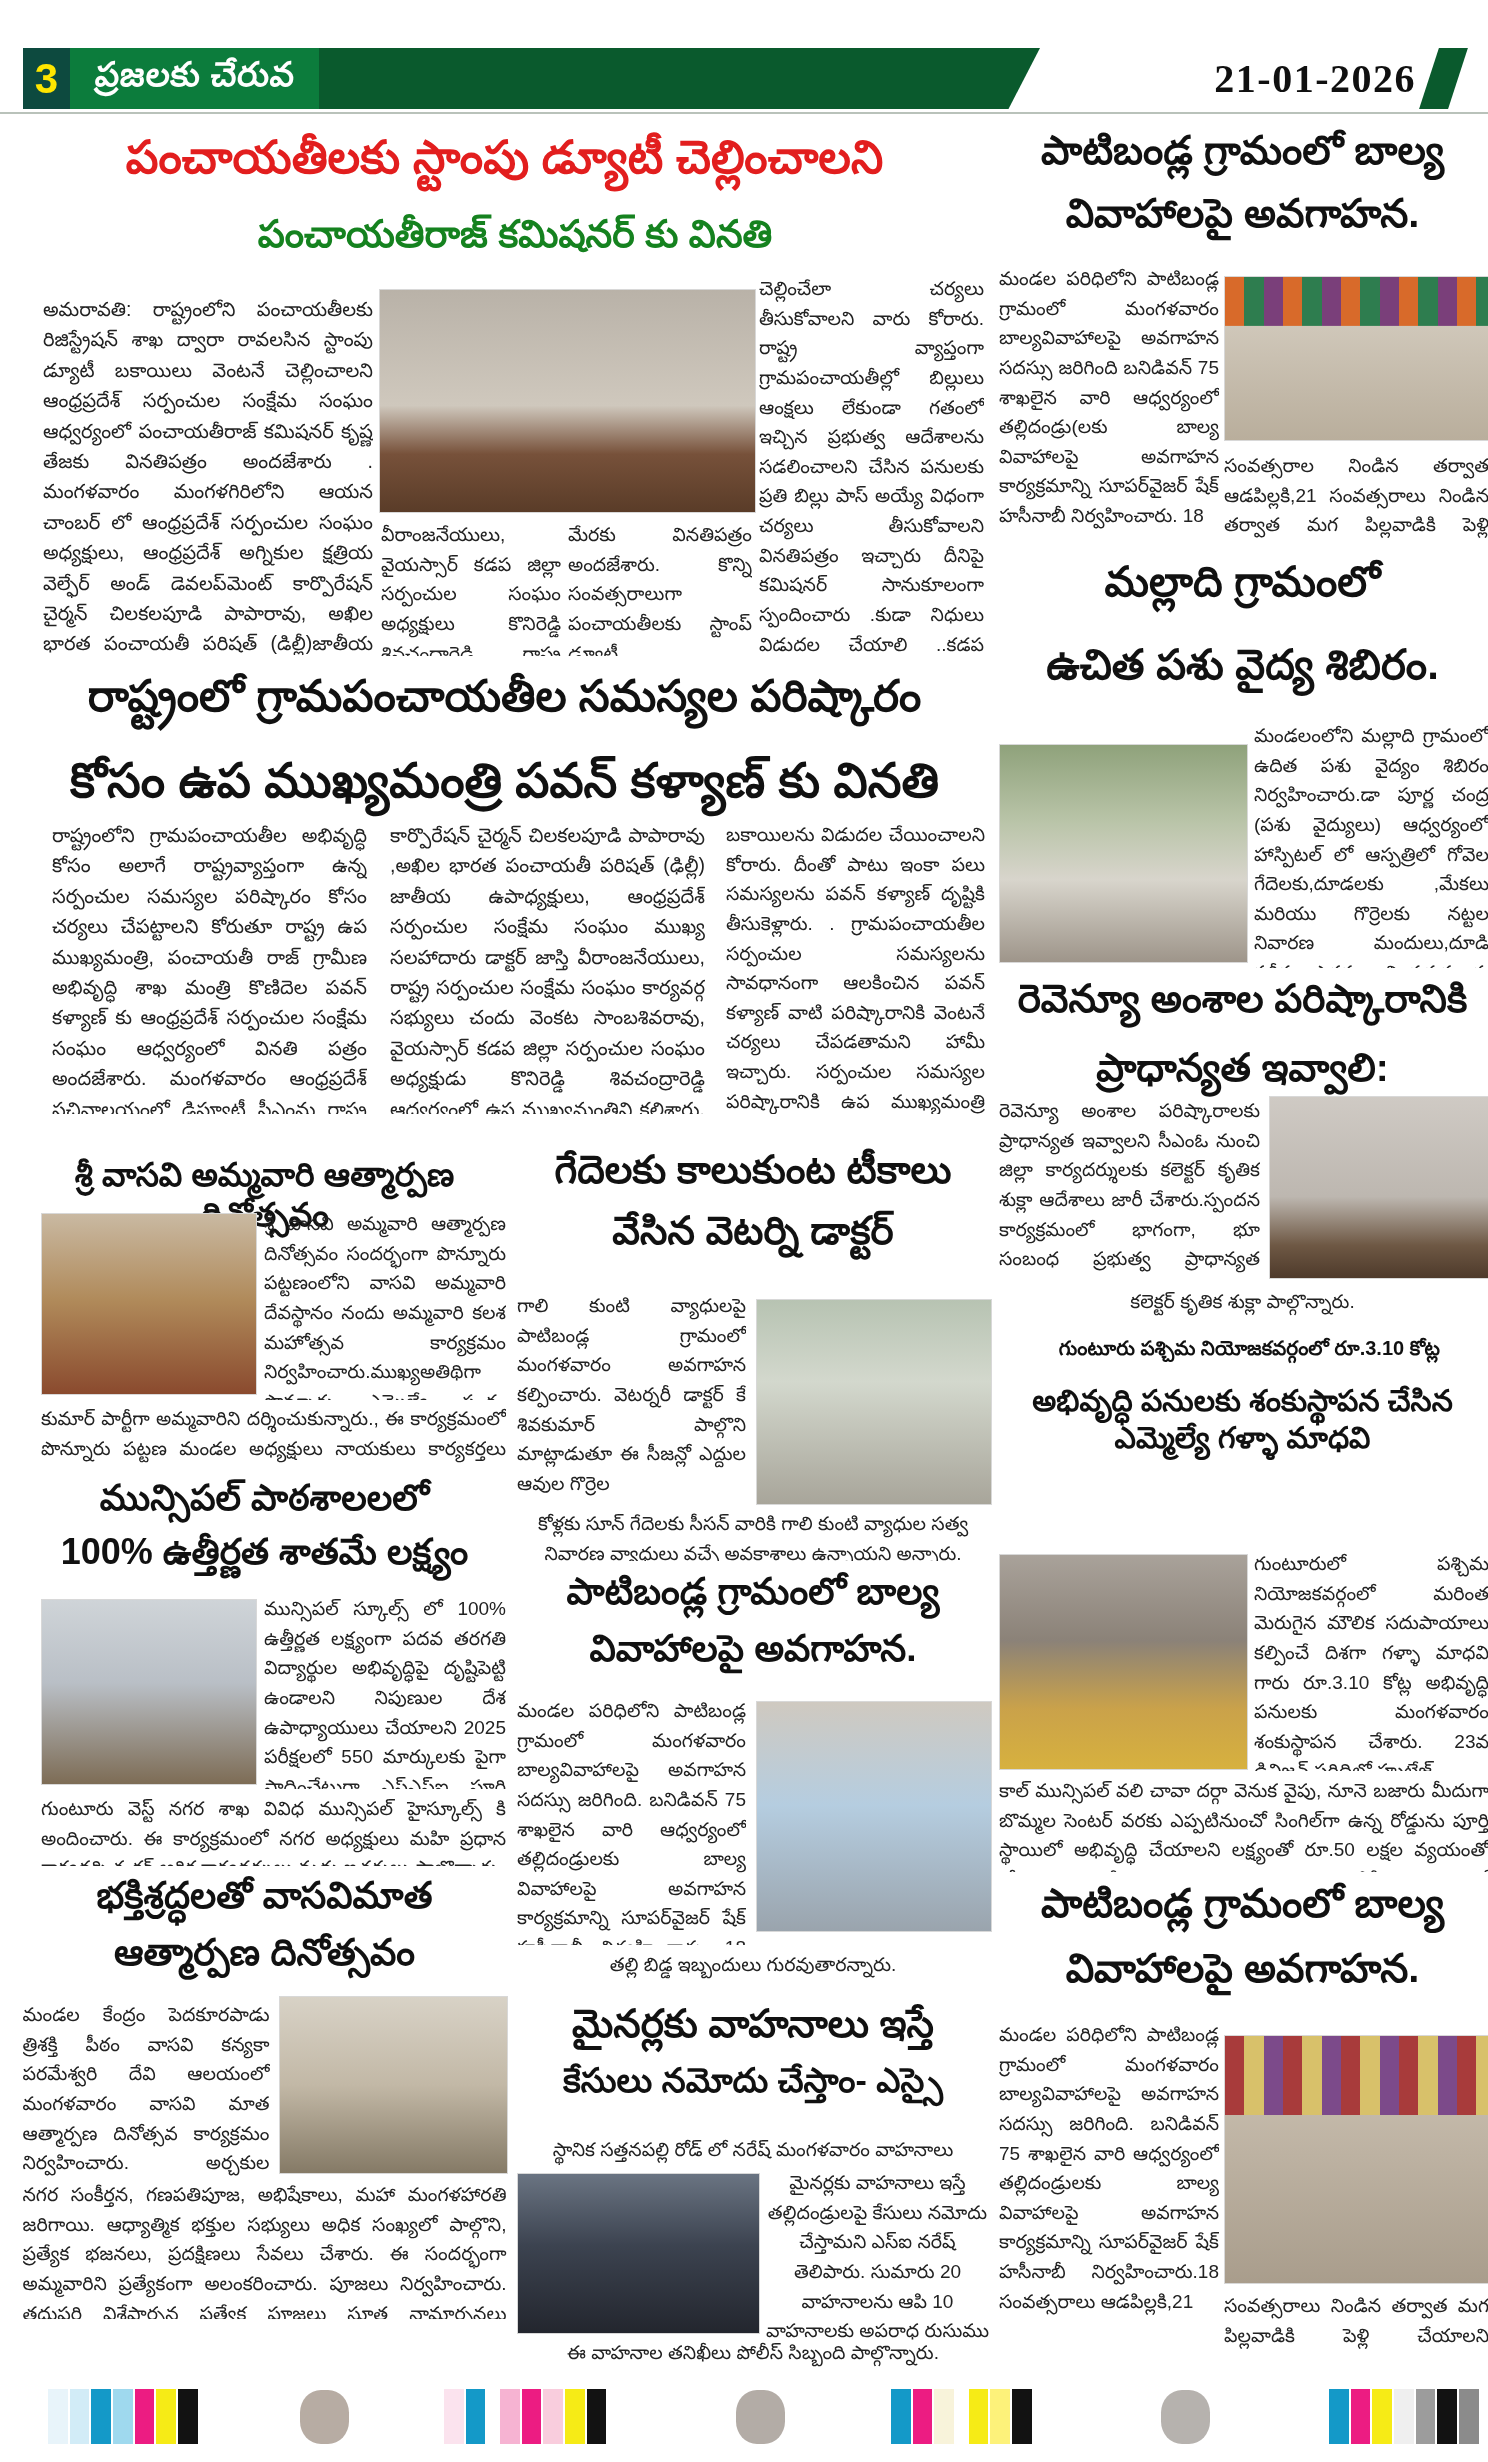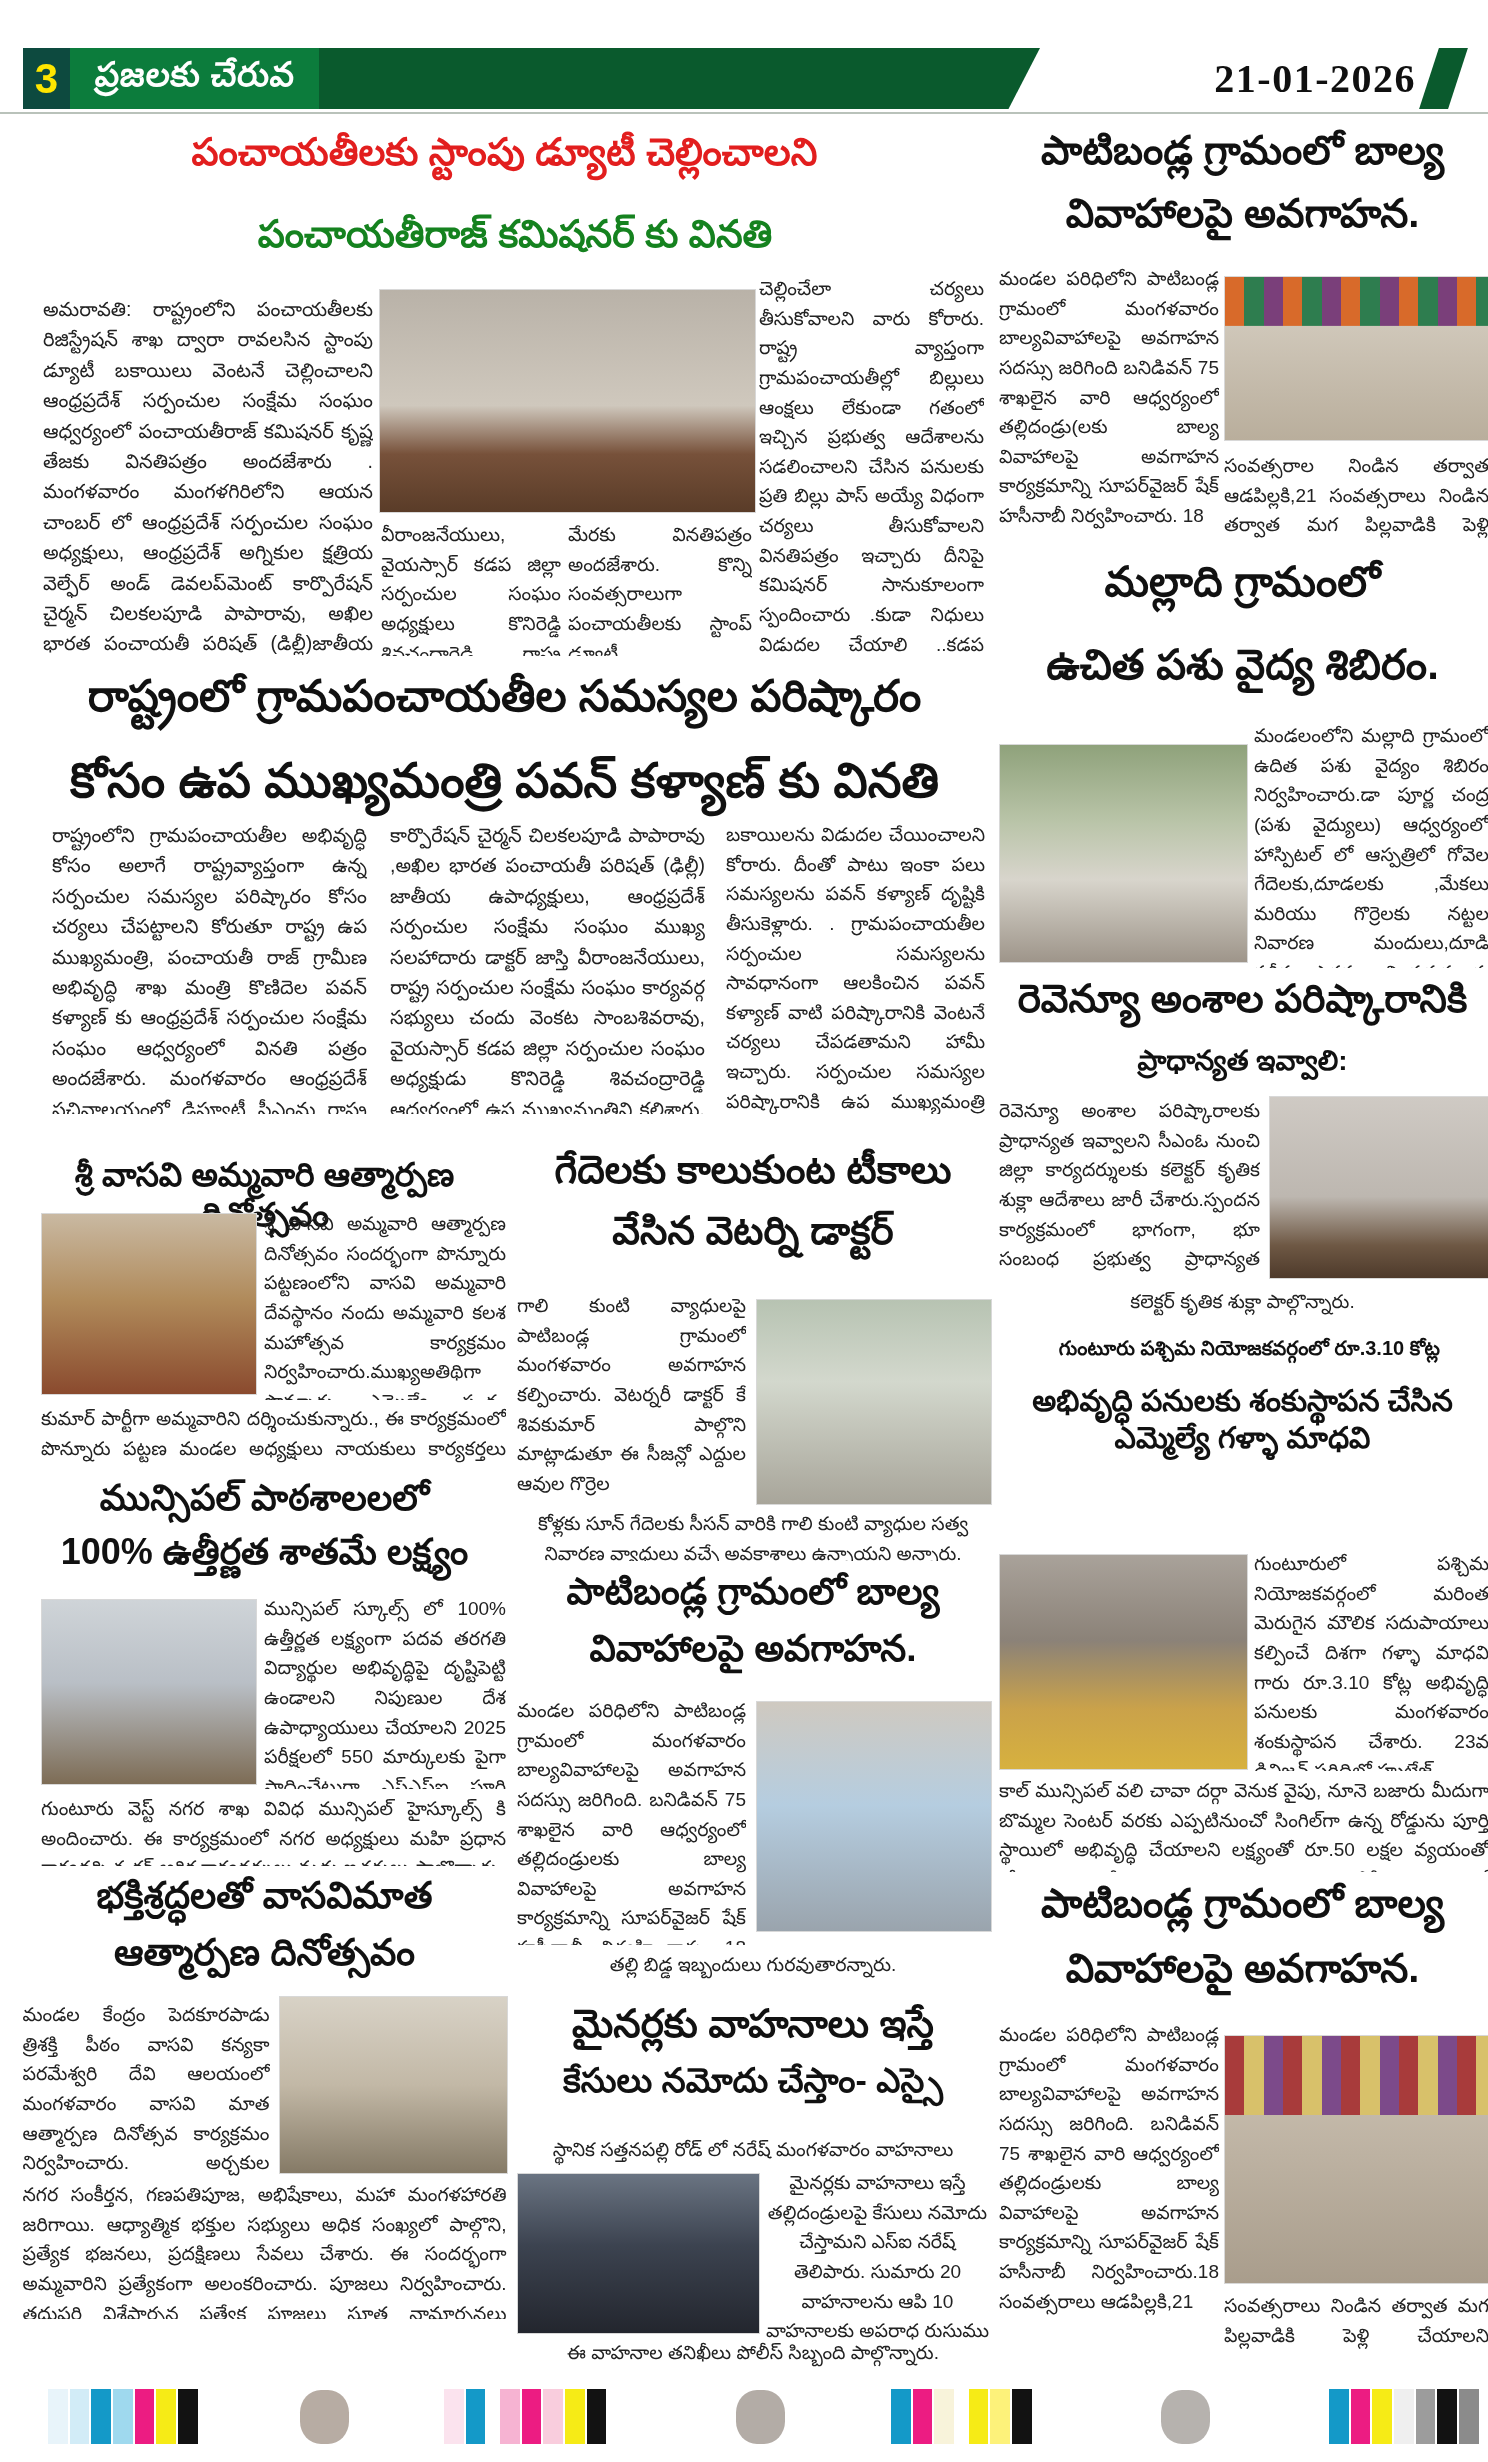--- a/index.html
+++ b/index.html
@@ -63,21 +63,21 @@
   <div class="abs masthead" style="left:70px;top:48px;width:249px;height:61px;">
     <span>ప్రజలకు చేరువ</span>
   </div>
   <div class="abs hdrbar" style="left:319px;top:48px;width:721px;height:61px;"></div>
   <div class="abs dateband" style="left:1041px;top:48px;width:375px;height:61px;">
     <span>21-01-2026</span>
   </div>
   <div class="abs hdr-sliver" style="left:1429px;top:48px;width:28.5px;height:61px;"></div>
   <div class="abs hdr-rule" style="left:0px;top:112px;width:1488px;height:1.5px;"></div>
 
-  <div class="abs hl h-red" style="left:22.5px;top:129px;width:964px;font-size:38px;">పంచాయతీలకు స్టాంపు డ్యూటీ చెల్లించాలని</div>
+  <div class="abs hl h-red" style="left:22.5px;top:129px;width:964px;font-size:46px;">పంచాయతీలకు స్టాంపు డ్యూటీ చెల్లించాలని</div>
   <div class="abs hl h-green" style="left:33px;top:211px;width:964px;font-size:38px;">పంచాయతీరాజ్ కమిషనర్ కు వినతి</div>
 
   <div class="abs bt" style="left:43px;top:294px;width:330px;height:361px;overflow:hidden;">అమరావతి: రాష్ట్రంలోని పంచాయతీలకు రిజిస్ట్రేషన్ శాఖ ద్వారా రావలసిన స్టాంపు డ్యూటీ బకాయిలు వెంటనే చెల్లించాలని ఆంధ్రప్రదేశ్ సర్పంచుల సంక్షేమ సంఘం ఆధ్వర్యంలో పంచాయతీరాజ్ కమిషనర్ కృష్ణ తేజకు వినతిపత్రం అందజేశారు . మంగళవారం మంగళగిరిలోని ఆయన చాంబర్ లో ఆంధ్రప్రదేశ్ సర్పంచుల సంఘం అధ్యక్షులు, ఆంధ్రప్రదేశ్ అగ్నికుల క్షత్రియ వెల్ఫేర్ అండ్ డెవలప్‌మెంట్ కార్పొరేషన్ చైర్మన్ చిలకలపూడి పాపారావు, అఖిల భారత పంచాయతీ పరిషత్ (డిల్లీ)జాతీయ ఉపాధ్యక్షులు డాక్టర్ జాస్తి</div>
   <div class="abs ph ph-office" style="left:379px;top:289px;width:375px;height:222px;"></div>
   <div class="abs bt bt-sm" style="left:381px;top:520px;width:180px;height:136px;overflow:hidden;">వీరాంజనేయులు, వైయస్సార్ కడప జిల్లా సర్పంచుల సంఘం అధ్యక్షులు కొనిరెడ్డి శివచంద్రారెడ్డి, రాష్ట్ర సర్పంచుల సంక్షేమ సంఘం కార్యవర్గ సభ్యులు చందు వెంకట సాంబశివరావు తదితరులు కమిషనర్ ను కలిసి ఈ</div>
   <div class="abs bt bt-sm" style="left:568px;top:520px;width:184px;height:136px;overflow:hidden;">మేరకు వినతిపత్రం అందజేశారు. కొన్ని సంవత్సరాలుగా పంచాయతీలకు స్టాంప్ డ్యూటీ చెల్లించకపోవడంతో అభివృద్ధి పూర్తిగా కుంటుబడిందన్నారు. పంచాయతీలు అభివృద్ధి పథంలో నడిచేందుకు స్టాంపు డ్యూటీని వెంటనే</div>
   <div class="abs bt bt-sm" style="left:759px;top:274px;width:225px;height:382px;overflow:hidden;">చెల్లించేలా చర్యలు తీసుకోవాలని వారు కోరారు. రాష్ట్ర వ్యాప్తంగా గ్రామపంచాయతీల్లో బిల్లులు ఆంక్షలు లేకుండా గతంలో ఇచ్చిన ప్రభుత్వ ఆదేశాలను సడలించాలని చేసిన పనులకు ప్రతి బిల్లు పాస్ అయ్యే విధంగా చర్యలు తీసుకోవాలని వినతిపత్రం ఇచ్చారు దీనిపై కమిషనర్ సానుకూలంగా స్పందించారు .కుడా నిధులు విడుదల చేయాలి ..కడప అర్బన్ డెవలప్‌మెంట్ అథారిటీ నుంచి పంచాయతీలకు రావాల్సిన బకాయి నిధులను వెంటనే విడుదల చేయించాలని కూడా వారు కమిషనర్ కు విజ్ఞప్తి చేశారు. దీని ద్వారా పంచాయతీల అభివృద్ధి సాధ్యమవుతుందని తెలిపారు.</div>
 
   <div class="abs hl h-blk" style="left:22.5px;top:669px;width:964px;font-size:44px;">రాష్ట్రంలో గ్రామపంచాయతీల సమస్యల పరిష్కారం</div>
   <div class="abs hl h-blk" style="left:22.5px;top:752px;width:964px;font-size:48px;">కోసం ఉప ముఖ్యమంత్రి  పవన్ కళ్యాణ్ కు వినతి</div>
@@ -126,21 +126,21 @@
   <div class="abs bt bt-sm" style="left:999px;top:264px;width:220px;height:282px;overflow:hidden;">మండల పరిధిలోని పాటిబండ్ల గ్రామంలో మంగళవారం బాల్యవివాహాలపై అవగాహన సదస్సు జరిగింది బనిడివన్ 75 శాఖలైన వారి ఆధ్వర్యంలో తల్లిదండ్రు(లకు బాల్య వివాహాలపై అవగాహన కార్యక్రమాన్ని సూపర్‌వైజర్ షేక్ హసీనాబీ నిర్వహించారు. 18</div>
   <div class="abs ph ph-canopy1" style="left:1224px;top:276px;width:265px;height:163px;"></div>
   <div class="abs bt bt-sm" style="left:1224px;top:451px;width:265px;height:91px;overflow:hidden;">సంవత్సరాల నిండిన తర్వాత ఆడపిల్లకి,21 సంవత్సరాలు నిండిన తర్వాత మగ పిల్లవాడికి పెళ్లి చేయాలని తెలిపారు.చిన్న వయసులో బాలికలకు వివాహం చేయడం ద్వారా గర్భసంచి ఎదురయి లేక తల్లి బిడ్డ ఇబ్బందులు గురవుతారన్నారు.</div>
 
   <div class="abs hl h-blk" style="left:997px;top:556px;width:491px;font-size:42px;">మల్లాది గ్రామంలో</div>
   <div class="abs hl h-blk" style="left:997px;top:639px;width:491px;font-size:42px;">ఉచిత పశు వైద్య శిబిరం.</div>
   <div class="abs ph ph-cattle" style="left:999px;top:744px;width:247px;height:217px;"></div>
   <div class="abs bt bt-sm" style="left:1254px;top:721px;width:235px;height:247px;overflow:hidden;">మండలంలోని మల్లాది గ్రామంలో ఉదిత పశు వైద్యం శిబిరం నిర్వహించారు.డా పూర్ణ చంద్ర (పశు వైద్యులు) ఆధ్వర్యంలో హాస్పిటల్ లో ఆస్పత్రిలో గోవెల గేదెలకు,దూడలకు ,మేకలు మరియు గొర్రెలకు నట్టల నివారణ మందులు,దూడి పరీక్షలు,ఎదకు రాని పశువులకు చికిత్స వైద్యం నిర్వహించి మందులు అందించారు.కార్యక్రమంలో గ్రామ నాయకులు భవిరిశెట్టి వెంకటేశ్వర్లు పశువుల యజమానులు గురవుతున్నారు.</div>
 
   <div class="abs hl h-blk" style="left:997px;top:975px;width:491px;font-size:39px;">రెవెన్యూ అంశాల పరిష్కారానికి</div>
-  <div class="abs hl h-blk" style="left:997px;top:1044px;width:491px;font-size:28px;">ప్రాధాన్యత ఇవ్వాలి:</div>
+  <div class="abs hl h-blk" style="left:997px;top:1044px;width:491px;font-size:39px;">ప్రాధాన్యత ఇవ్వాలి:</div>
   <div class="abs bt bt-sm" style="left:999px;top:1096px;width:261px;height:184px;overflow:hidden;">రెవెన్యూ అంశాల పరిష్కారాలకు ప్రాధాన్యత ఇవ్వాలని సీఎంఓ నుంచి జిల్లా కార్యదర్శులకు కలెక్టర్ కృతిక శుక్లా ఆదేశాలు జారీ చేశారు.స్పందన కార్యక్రమంలో భాగంగా, భూ సంబంధ ప్రభుత్వ ప్రాధాన్యత పనులపై పలు ప్రభుత్వ ప్రాధాన్యత అంశాలపై మంగళవారం కలెక్టర్ సచివాలయం నుండి కలెక్టర్లతో నిర్వహించిన వీడియో కాన్ఫరెన్స్ ద్వారా సమీక్ష నిర్వహించారు.ఈ వీడియో కాన్ఫరెన్స్ లో జిల్లా</div>
   <div class="abs ph ph-office2" style="left:1269px;top:1096px;width:220px;height:181px;"></div>
   <div class="abs bt bt-sm bt-c" style="left:997px;top:1287px;width:491px;height:33px;overflow:hidden;">కలెక్టర్ కృతిక శుక్లా  పాల్గొన్నారు.</div>
 
   <div class="abs hl h-blk" style="left:949px;top:1336px;width:491px;font-size:20px;text-align:right;">గుంటూరు పశ్చిమ నియోజకవర్గంలో రూ.3.10 కోట్ల</div>
   <div class="abs hl h-blk" style="left:997px;top:1383px;width:491px;font-size:30px;">అభివృద్ధి పనులకు శంకుస్థాపన చేసిన ఎమ్మెల్యే గళ్ళా మాధవి</div>
   <div class="abs ph ph-flowers" style="left:999px;top:1554px;width:247px;height:214px;"></div>
   <div class="abs bt bt-sm" style="left:1254px;top:1549px;width:235px;height:222px;overflow:hidden;">గుంటూరులో పశ్చిమ నియోజకవర్గంలో మరింత మెరుగైన మౌలిక సదుపాయాలు కల్పించే దిశగా గళ్ళా మాధవి గారు రూ.3.10 కోట్ల అభివృద్ధి పనులకు మంగళవారం శంకుస్థాపన చేశారు. 23వ డివిజన్ పరిధిలో హుటేజ్</div>
   <div class="abs bt bt-sm" style="left:999px;top:1776px;width:490px;height:96px;overflow:hidden;">కాల్ మున్సిపల్ వలి చావా దర్గా వెనుక వైపు, నూనె బజారు మీదుగా బొమ్మల సెంటర్ వరకు ఎప్పటినుంచో సింగిల్‌గా ఉన్న రోడ్డును పూర్తి స్థాయిలో అభివృద్ధి చేయాలని లక్ష్యంతో రూ.50 లక్షల వ్యయంతో రోడ్డు విస్తరణ చేపట్టనున్నారు. ఈ రహదారి ఇప్పటికే కొంత భాగంలో మాత్రమే నిర్మాణం జరిగి ఉండటంతో ప్రజలకు తీవ్ర ఇబ్బందులు ఎదురవుతున్న నేపథ్యంలో, మొత్తం రోడ్డు ఒకే విధంగా జజ రోడ్డుగా పూర్తి చేయాలని నిర్ణయించారు.</div>
 

